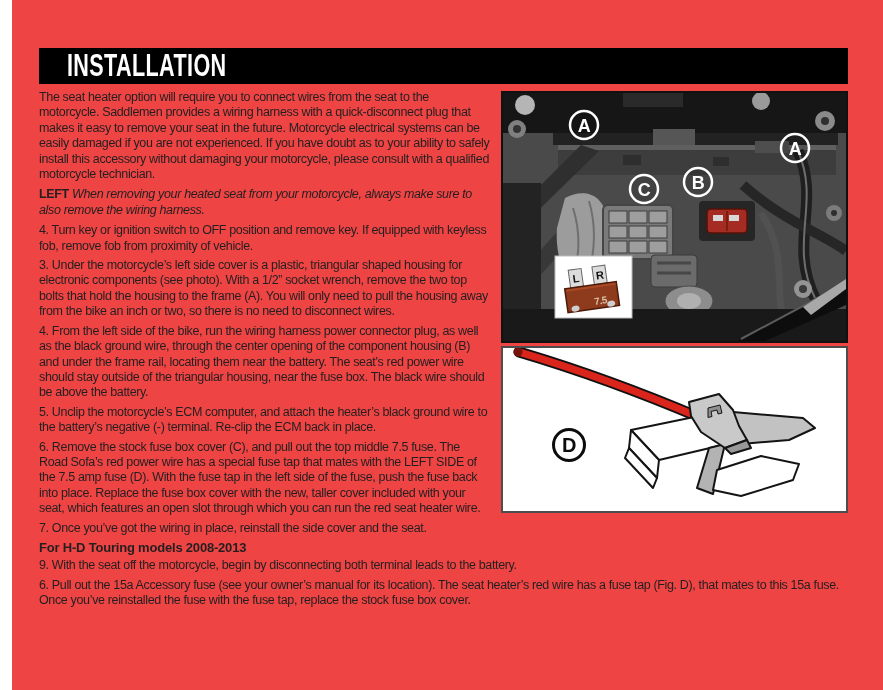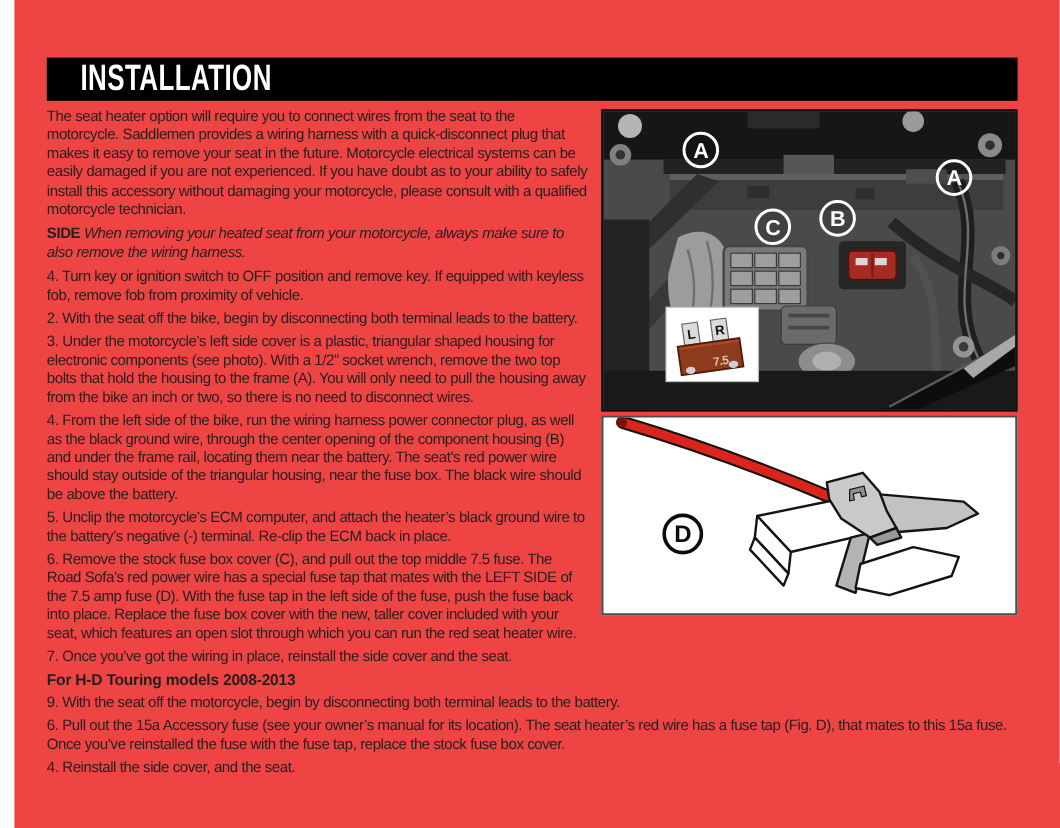--- a/index.html
+++ b/index.html
@@ -201,29 +201,27 @@
           <circle cx="66" cy="97" r="15.5" fill="#ffffff" stroke="#0d0d0d" stroke-width="3"></circle>
           <text x="66" y="104" font-size="20" font-weight="bold" fill="#0d0d0d" text-anchor="middle" class="co-letter">D</text>
         </svg>
       </div>
 
     </figure>
 
 
     <p class="body-par">The seat heater option will require you to connect wires from the seat to the motorcycle. Saddlemen provides a wiring harness with a quick-disconnect plug that makes it easy to remove your seat in the future. Motorcycle electrical systems can be easily damaged if you are not experienced. If you have doubt as to your ability to safely install this accessory without damaging your motorcycle, please consult with a qualified motorcycle technician.</p>
 
-    <p class="note-par"><span class="note-label">SIDE</span><span> When removing your heated seat from your motorcycle, always make sure to also remove the wiring harness.</span></p>
+    <p class="note-par"><span class="note-label">LEFT</span><span> When removing your heated seat from your motorcycle, always make sure to also remove the wiring harness.</span></p>
 
     <p class="step">4. Turn key or ignition switch to OFF position and remove key. If equipped with keyless fob, remove fob from proximity of vehicle.</p>
-    <p class="step">2. With the seat off the bike, begin by disconnecting both terminal leads to the battery.</p>
     <p class="step">3. Under the motorcycle’s left side cover is a plastic, triangular shaped housing for electronic components (see photo). With a 1/2” socket wrench, remove the two top bolts that hold the housing to the frame (A). You will only need to pull the housing away from the bike an inch or two, so there is no need to disconnect wires.</p>
     <p class="step">4. From the left side of the bike, run the wiring harness power connector plug, as well as the black ground wire, through the center opening of the component housing (B) and under the frame rail, locating them near the battery. The seat’s red power wire should stay outside of the triangular housing, near the fuse box. The black wire should be above the battery.</p>
     <p class="step">5. Unclip the motorcycle’s ECM computer, and attach the heater’s black ground wire to the battery’s negative (-) terminal. Re-clip the ECM back in place.</p>
     <p class="step">6. Remove the stock fuse box cover (C), and pull out the top middle 7.5 fuse. The Road Sofa’s red power wire has a special fuse tap that mates with the LEFT SIDE of the 7.5 amp fuse (D). With the fuse tap in the left side of the fuse, push the fuse back into place. Replace the fuse box cover with the new, taller cover included with your seat, which features an open slot through which you can run the red seat heater wire.</p>
     <p class="step">7. Once you’ve got the wiring in place, reinstall the side cover and the seat.</p>
 
     <h3 class="models-heading">For H-D Touring models 2008-2013</h3>
     <p class="step">9. With the seat off the motorcycle, begin by disconnecting both terminal leads to the battery.</p>
     <p class="step">6. Pull out the 15a Accessory fuse (see your owner’s manual for its location). The seat heater’s red wire has a fuse tap (Fig. D), that mates to this 15a fuse. Once you’ve reinstalled the fuse with the fuse tap, replace the stock fuse box cover.</p>
-    <p class="step">4. Reinstall the side cover, and the seat.</p>
 
   </div>
 </div>
 
 </body></html>

